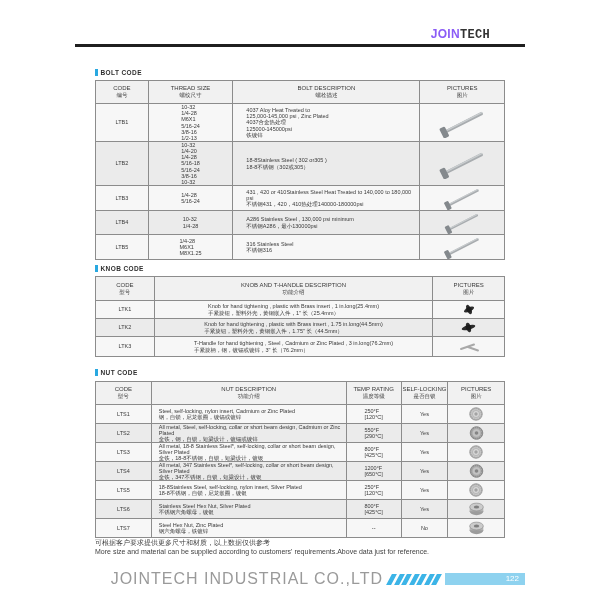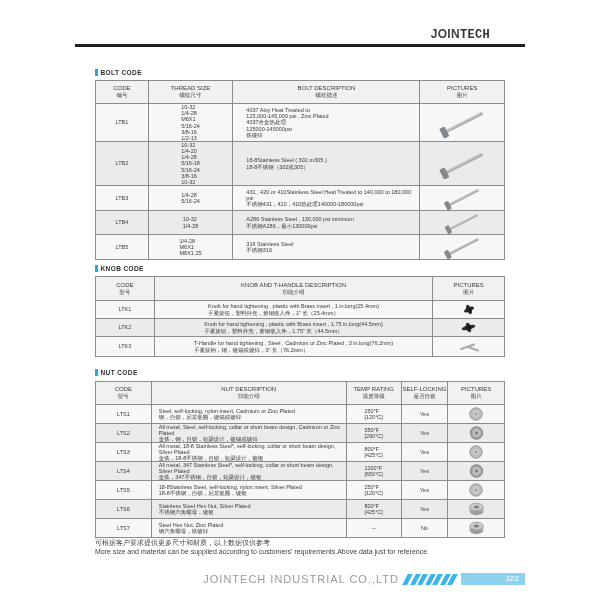--- a/index.html
+++ b/index.html
@@ -2,21 +2,21 @@
 <html><head>
 <meta charset="utf-8">
 <style>
   html,body{margin:0;padding:0;background:#fff;}
   #page{position:relative;width:600px;height:600px;background:#ffffff;overflow:hidden;
         font-family:"Liberation Sans","DejaVu Sans",sans-serif;color:#3a3a3a;}
 
   
   .logo{position:absolute;top:27px;left:75px;width:415px;text-align:right;
         font-size:12px;font-weight:bold;letter-spacing:.3px;}
-  .logo .join{color:#404040;} .logo .tech{color:#333;font-family:Liberation Mono, monospace;}
+  .logo .join{color:#8b5cf6;} .logo .tech{color:#333;font-family:Liberation Mono, monospace;}
   .rule{position:absolute;top:44px;left:75px;width:450px;height:2.5px;background:#1f1f1f;}
 
   
   .sec-label{position:absolute;left:95px;display:flex;align-items:center;gap:3px;}
   .sec-label .bar{width:2.5px;height:7px;background:#29a8e0;}
   .sec-label .txt{font-size:6.5px;font-weight:bold;color:#2e2e2e;letter-spacing:.4px;}
 
   
   .table{position:absolute;left:95px;width:410px;border:1px solid #8c8c8c;background:#f7f7f7;box-sizing:border-box;}
   .trow{display:flex;border-top:1px solid #8c8c8c;box-sizing:border-box;}
@@ -33,24 +33,24 @@
   .tcell.leftpad2 .wrap{padding-left:0;}
   .tcell.leftpad2{align-items:flex-start;}
   .tcell.leftpad2 .wrap{padding-left:7px;padding-right:3px;}
   .hcell{font-size:6px;line-height:7px;}
   .hcell .hcn{font-size:5.5px;}
 
   
   .foot-note{position:absolute;left:95px;top:538px;font-size:7px;line-height:9px;color:#3f3f3f;}
   .bottom-bar{position:absolute;left:75px;top:572px;width:450px;height:14px;
               display:flex;align-items:center;justify-content:flex-end;gap:6px;}
-  .company{color:#9a9a9a;font-size:11px;letter-spacing:1px;white-space:nowrap;}
+  .company{color:#9a9a9a;font-size:16px;letter-spacing:1px;white-space:nowrap;}
   .stripes{display:flex;gap:2.5px;align-items:center;height:11px;}
   .stripe{width:5px;height:11px;background:#3cb4e7;transform:skewX(-28deg);}
-  .pagebox{width:64px;height:12px;background:#8ed2ef;color:#fff;font-size:8px;
+  .pagebox{width:80px;height:12px;background:#8ed2ef;color:#fff;font-size:8px;
            line-height:12px;text-align:right;padding-right:6px;box-sizing:border-box;}
 </style>
 </head>
 <body>
 
 <div id="page">
 
   <div class="logo">
     <span class="join">JOIN</span><span class="tech">TECH</span>
   </div>

